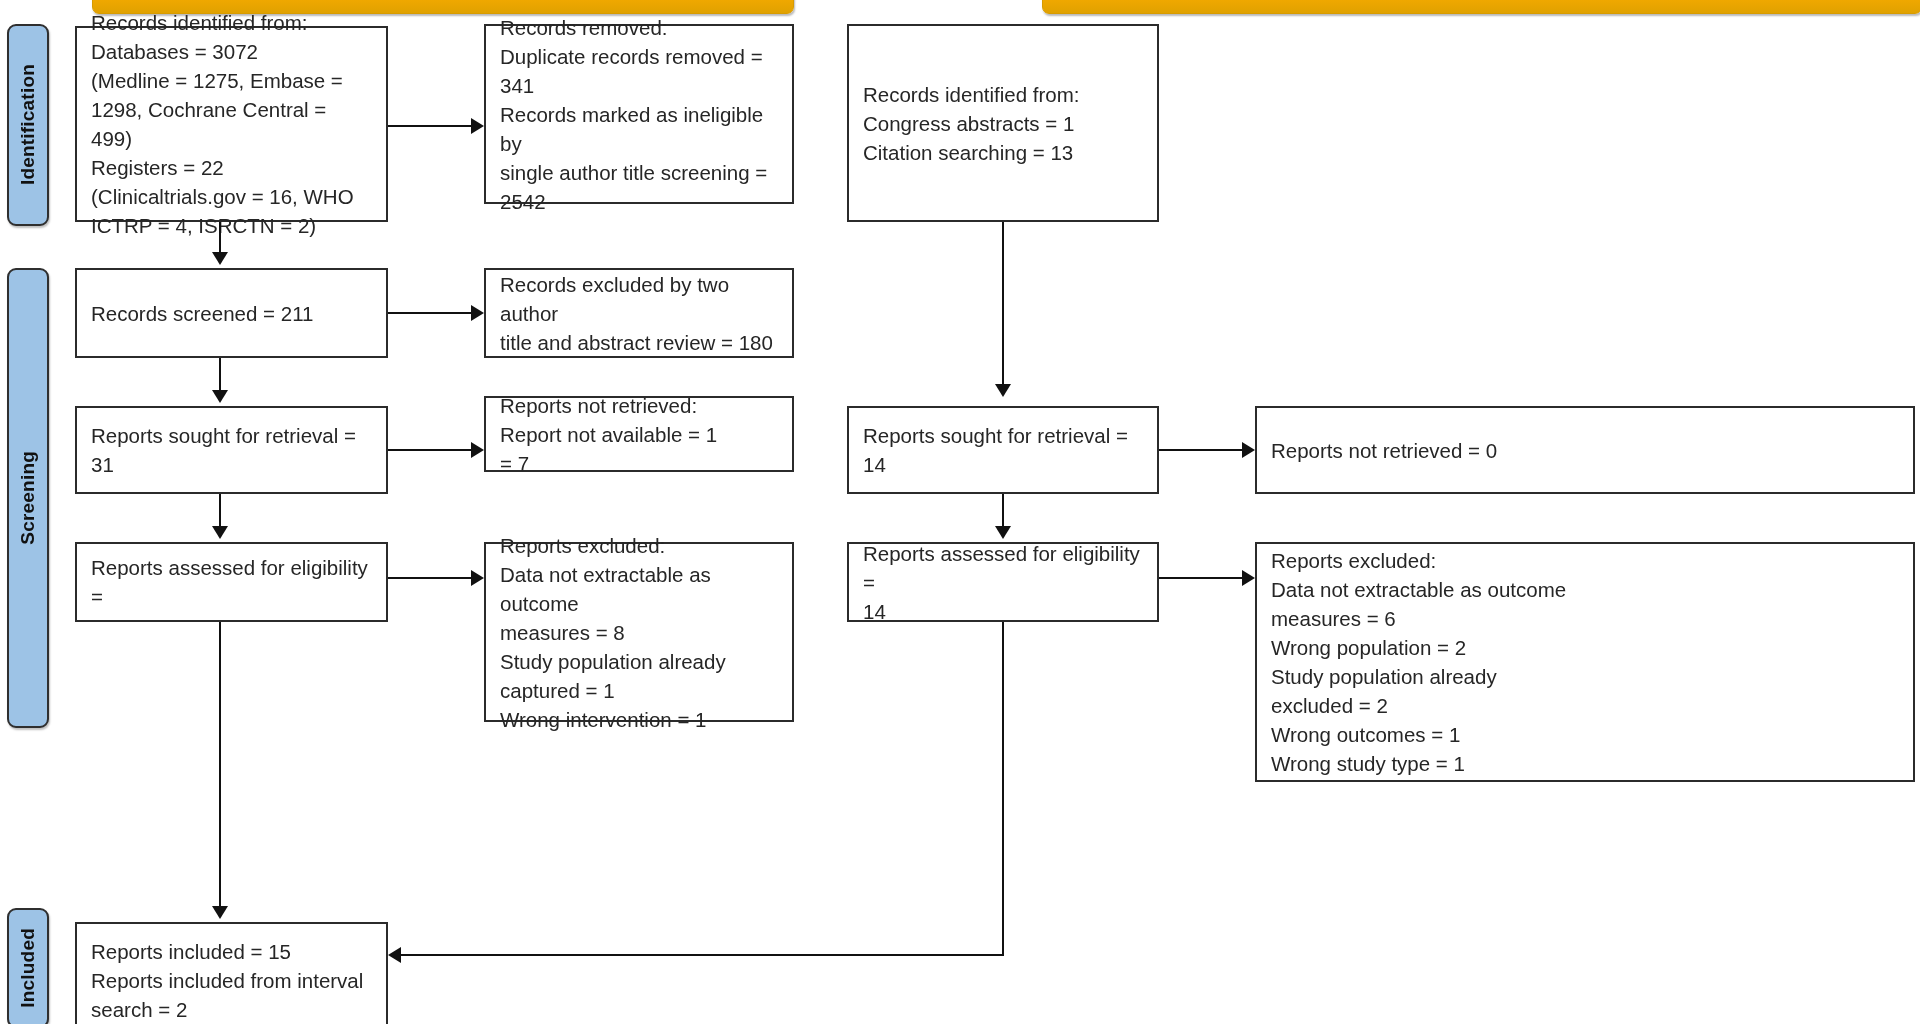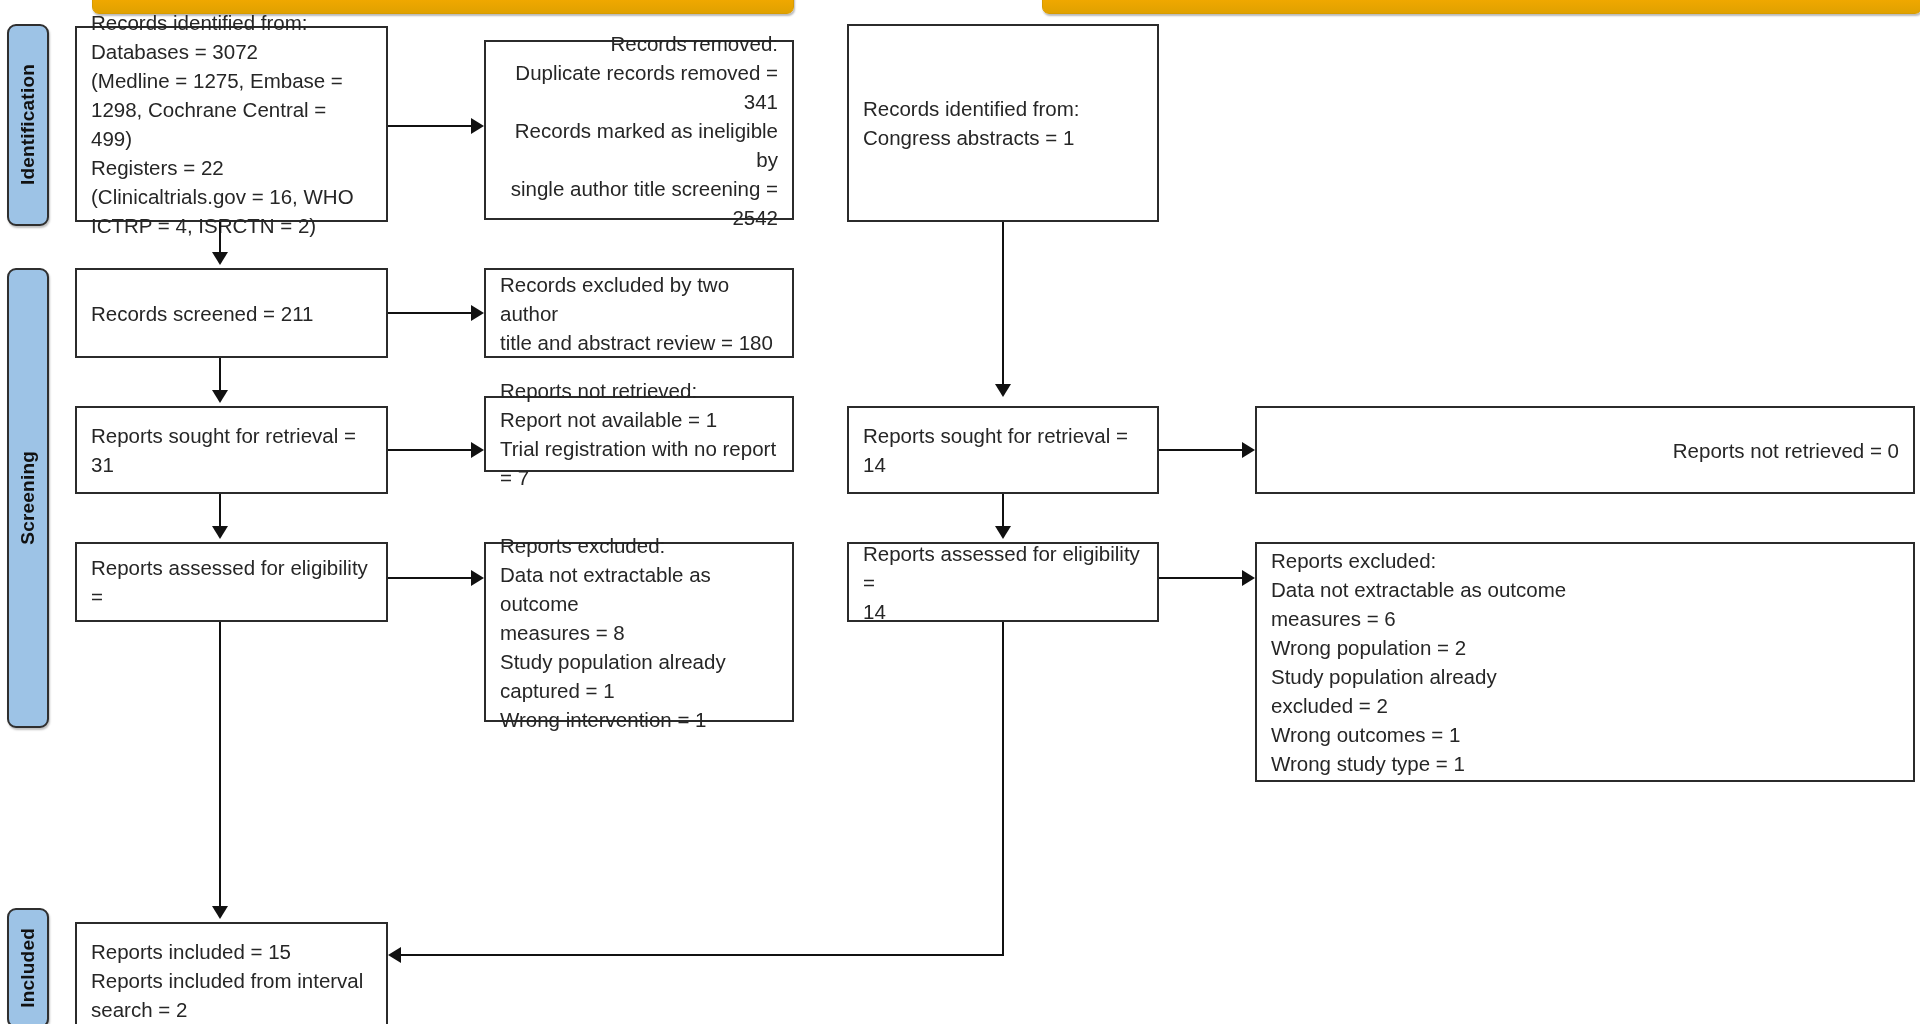--- a/index.html
+++ b/index.html
@@ -121,35 +121,36 @@
       <div>Records identified from:</div>
       <div>Databases = 3072</div>
       <div>(Medline = 1275, Embase =</div>
       <div>1298, Cochrane Central = 499)</div>
       <div>Registers = 22</div>
       <div>(Clinicaltrials.gov = 16, WHO</div>
       <div>ICTRP = 4, ISRCTN = 2)</div>
     </div>
   </div>
 
-  <div class="box" style="left:484px; top:40px; width:310px; height:180px;text-align:right;">
+  <div class="box" style="left:484px; top:24px; width:310px; height:180px;">
     <div class="lines">
       <div>Records removed:</div>
       <div>Duplicate records removed =</div>
       <div>341</div>
       <div>Records marked as ineligible by</div>
       <div>single author title screening =</div>
       <div>2542</div>
     </div>
   </div>
 
   <div class="box" style="left:847px; top:24px; width:312px; height:198px;">
     <div class="lines">
       <div>Records identified from:</div>
       <div>Congress abstracts = 1</div>
+      <div>Citation searching = 13</div>
     </div>
   </div>
 
   <div class="hline" style="left:388px; top:125px; width:83px;"></div>
   <div class="arrow right" style="left:471px; top:118px;"></div>
 
   <div class="vline" style="left:219px; top:222px; height:32px;"></div>
   <div class="arrow down" style="left:212px; top:252px;"></div>
 
   <div class="box" style="left:75px; top:268px; width:313px; height:90px;">
@@ -174,21 +175,20 @@
   <div class="box" style="left:75px; top:406px; width:313px; height:88px;">
     <div class="lines">
       <div>Reports sought for retrieval = 31</div>
     </div>
   </div>
 
   <div class="box" style="left:484px; top:396px; width:310px; height:76px;">
     <div class="lines">
       <div>Reports not retrieved:</div>
       <div>Report not available = 1</div>
-      <div>Trial registration with no report</div>
       <div>= 7</div>
     </div>
   </div>
 
   <div class="hline" style="left:388px; top:449px; width:83px;"></div>
   <div class="arrow right" style="left:471px; top:442px;"></div>
 
   <div class="vline" style="left:219px; top:494px; height:34px;"></div>
   <div class="arrow down" style="left:212px; top:526px;"></div>
 
@@ -217,21 +217,21 @@
 
   <div class="vline" style="left:1002px; top:222px; height:164px;"></div>
   <div class="arrow down" style="left:995px; top:384px;"></div>
 
   <div class="box" style="left:847px; top:406px; width:312px; height:88px;">
     <div class="lines">
       <div>Reports sought for retrieval = 14</div>
     </div>
   </div>
 
-  <div class="box" style="left:1255px; top:406px; width:660px; height:88px;text-align:right;">
+  <div class="box" style="left:1255px; top:406px; width:660px; height:88px;">
     <div class="lines">
       <div>Reports not retrieved = 0</div>
     </div>
   </div>
 
   <div class="hline" style="left:1159px; top:449px; width:83px;"></div>
   <div class="arrow right" style="left:1242px; top:442px;"></div>
 
   <div class="vline" style="left:1002px; top:494px; height:34px;"></div>
   <div class="arrow down" style="left:995px; top:526px;"></div>

